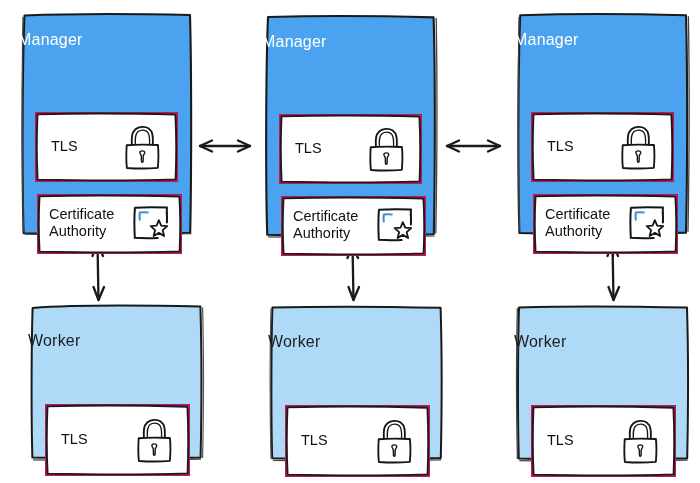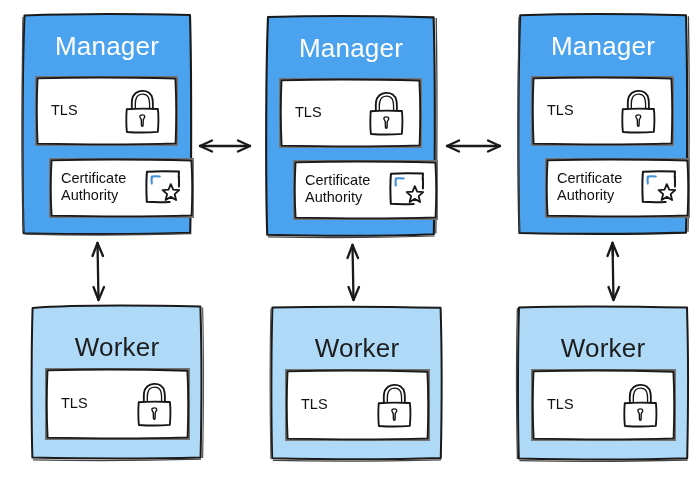--- a/index.html
+++ b/index.html
@@ -28,54 +28,55 @@
     height: 160px;
   }
   .sketch-fill {
     position: absolute;
     inset: 0;
   }
   .node-title {
     position: absolute;
     left: 0;
     right: 0;
-    text-align: center;
-    font-size: 26px;
+    text-align: left;
+    font-size: 16px;
     letter-spacing: .2px;
     user-select: none;
     pointer-events: none;
   }
   .manager-box .node-title {
     top: 21px;
     color: #ffffff;
   }
   .worker-box .node-title {
     top: 30px;
     color: #1d1d1d;
   }
   
   .panel {
     position: absolute;
     box-sizing: border-box;
-    background: #737373;
+    background: #be185d;
+    margin-top: 36px;
   }
   .panel-label {
     position: absolute;
     color: #111111;
     font-size: 14.5px;
     line-height: 1.18;
     white-space: pre-line;
     user-select: none;
   }
   .panel-icon {
     position: absolute;
   }
   
   .tls-panel   { left: 17px; top: 66px;  width: 143px; height: 70px; }
-  .ca-panel    { left: 31px; top: 148px; width: 145px; height: 60px; }
+  .ca-panel    { left: 19px; top: 148px; width: 145px; height: 60px; }
   
   .worker-tls-panel { left: 17px; top: 66px; width: 145px; height: 72px; }
 
   .tls-panel .panel-label      { left: 16px; top: 26px; }
   .worker-tls-panel .panel-label { left: 16px; top: 27px; }
   .ca-panel .panel-label       { left: 12px; top: 12px; }
 
   .tls-panel .panel-icon        { left: 84px; top: 10px; }
   .worker-tls-panel .panel-icon { left: 86px; top: 11px; }
   .ca-panel .panel-icon         { left: 94px; top: 10px; }

